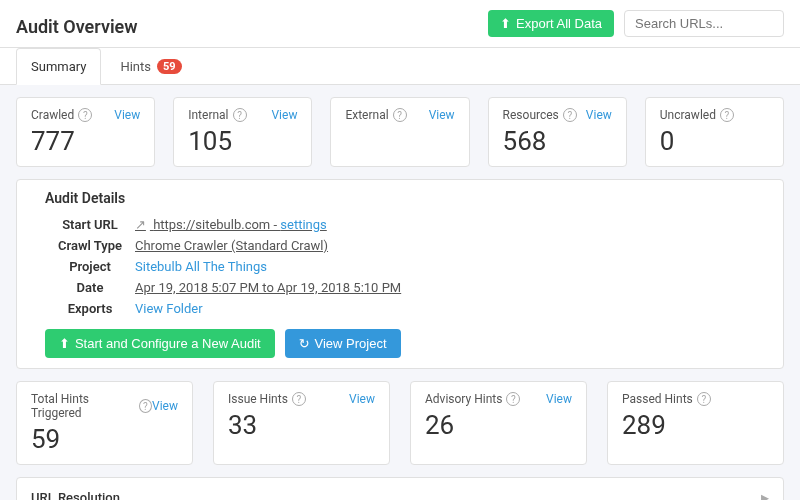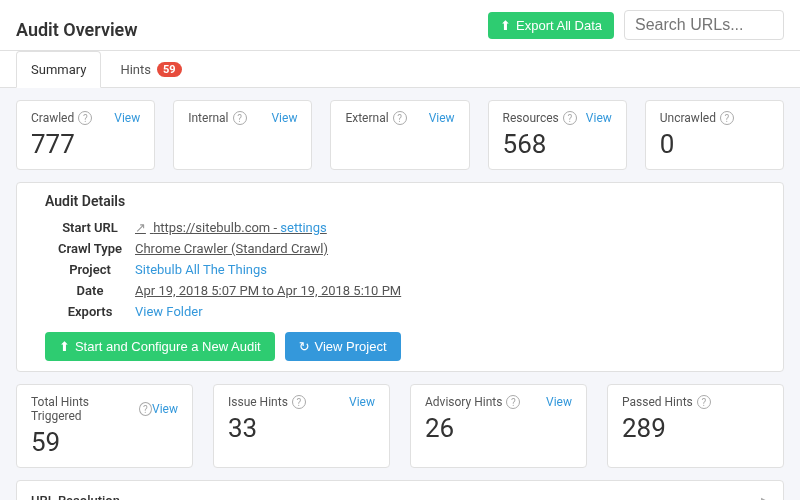--- a/index.html
+++ b/index.html
@@ -5,21 +5,21 @@
     * { box-sizing: border-box; margin: 0; padding: 0; }
     body { font-family: -apple-system, BlinkMacSystemFont, 'Segoe UI', Roboto, sans-serif; font-size: 13px; color: #333; background: #f5f6fa; }
 
     .page-wrapper { width: 800px; height: 500px; background: #f5f6fa; overflow: hidden; }
 
     
     .page-header { background: #fff; border-bottom: 1px solid #e0e0e0; padding: 10px 16px; display: flex; align-items: flex-end; justify-content: space-between; }
     .page-title { font-size: 18px; font-weight: 600; color: #333; }
     .header-right { display: flex; align-items: center; gap: 10px; }
     .export-btn { background: #2ecc71; color: #fff; border: none; padding: 6px 12px; border-radius: 4px; cursor: pointer; font-size: 13px; display: flex; align-items: center; gap: 5px; }
-    .search-input { border: 1px solid #ddd; border-radius: 4px; padding: 5px 10px; font-size: 16px; width: 160px; color: #999; }
+    .search-input { border: 1px solid #ddd; border-radius: 4px; padding: 5px 10px; font-size: 13px; width: 160px; color: #999; }
 
     
     .tabs-bar { background: #fff; border-bottom: 1px solid #e0e0e0; padding: 0 16px; display: flex; align-items: center; gap: 4px; }
     .tab { padding: 10px 14px; cursor: pointer; border: 1px solid transparent; border-radius: 4px 4px 0 0; font-size: 13px; display: flex; align-items: center; gap: 6px; margin-bottom: -1px; }
     .tab.active { border: 1px solid #e0e0e0; border-bottom: 1px solid #fff; background: #fff; color: #333; }
     .tab.inactive { color: #555; }
     .badge { background: #e74c3c; color: #fff; border-radius: 10px; padding: 1px 6px; font-size: 11px; font-weight: bold; }
 
     
     .main-content { padding: 12px 16px; }
@@ -96,20 +96,21 @@
       </div>
 
       <div class="stat-card">
         <div class="stat-card-header">
           <span class="stat-label">
             <span>Internal</span>
             <span class="info-icon">?</span>
           </span>
           <a class="stat-link" href="#">View</a>
         </div>
+        <div class="stat-value">105</div>
       </div>
 
       <div class="stat-card">
         <div class="stat-card-header">
           <span class="stat-label">
             <span>External</span>
             <span class="info-icon">?</span>
           </span>
           <a class="stat-link" href="#">View</a>
         </div>

